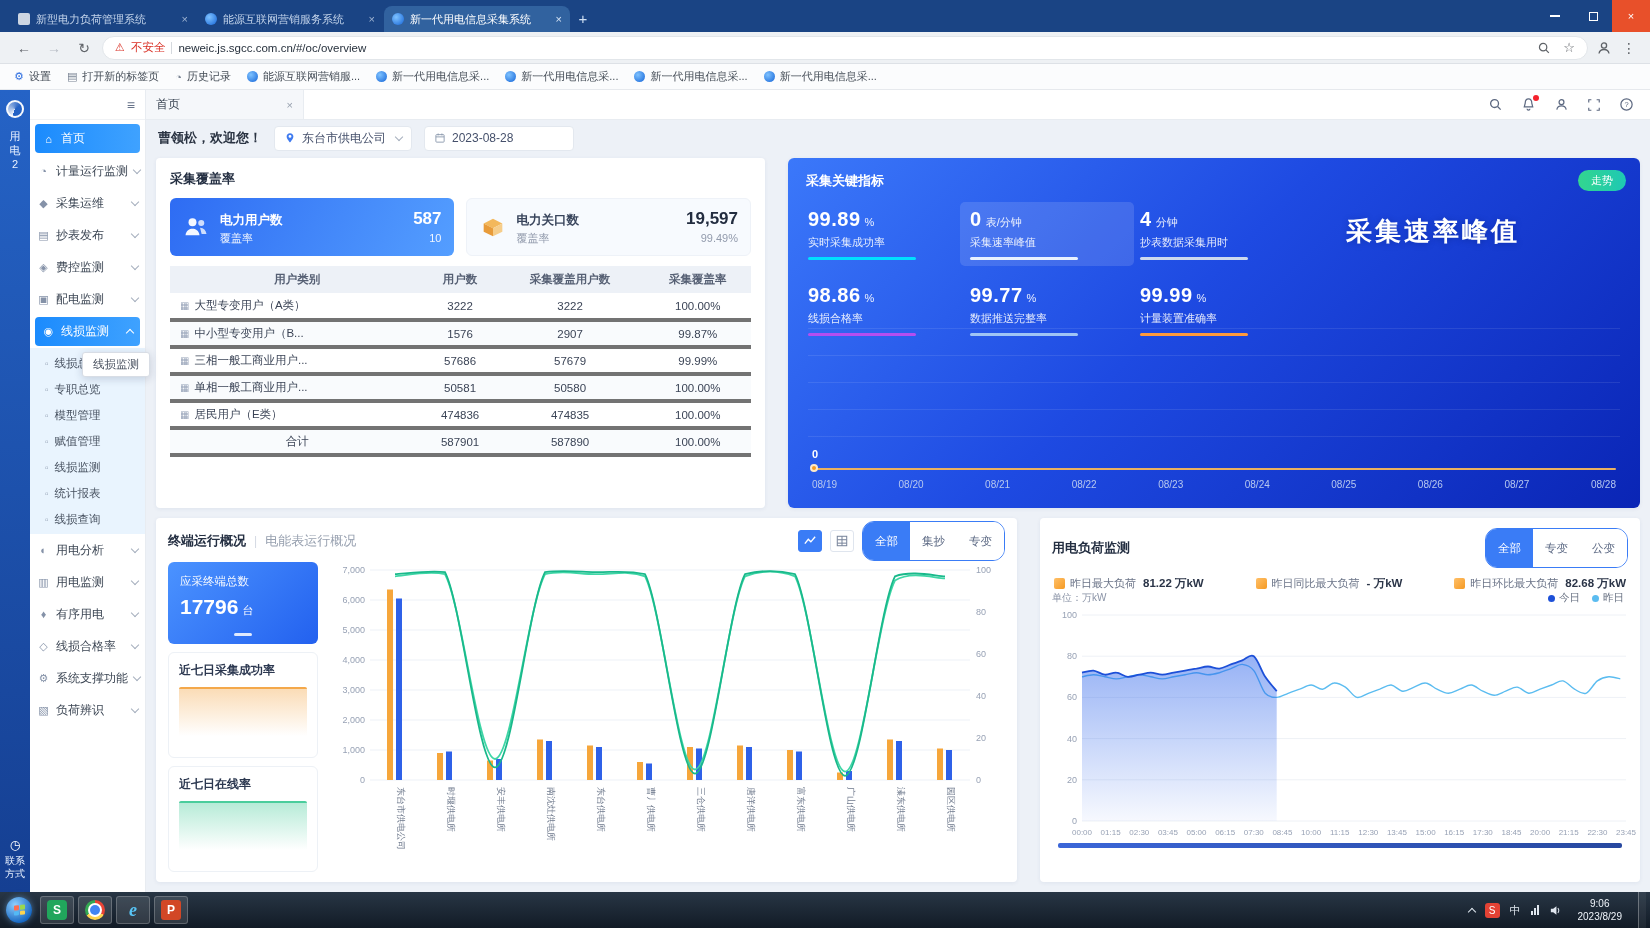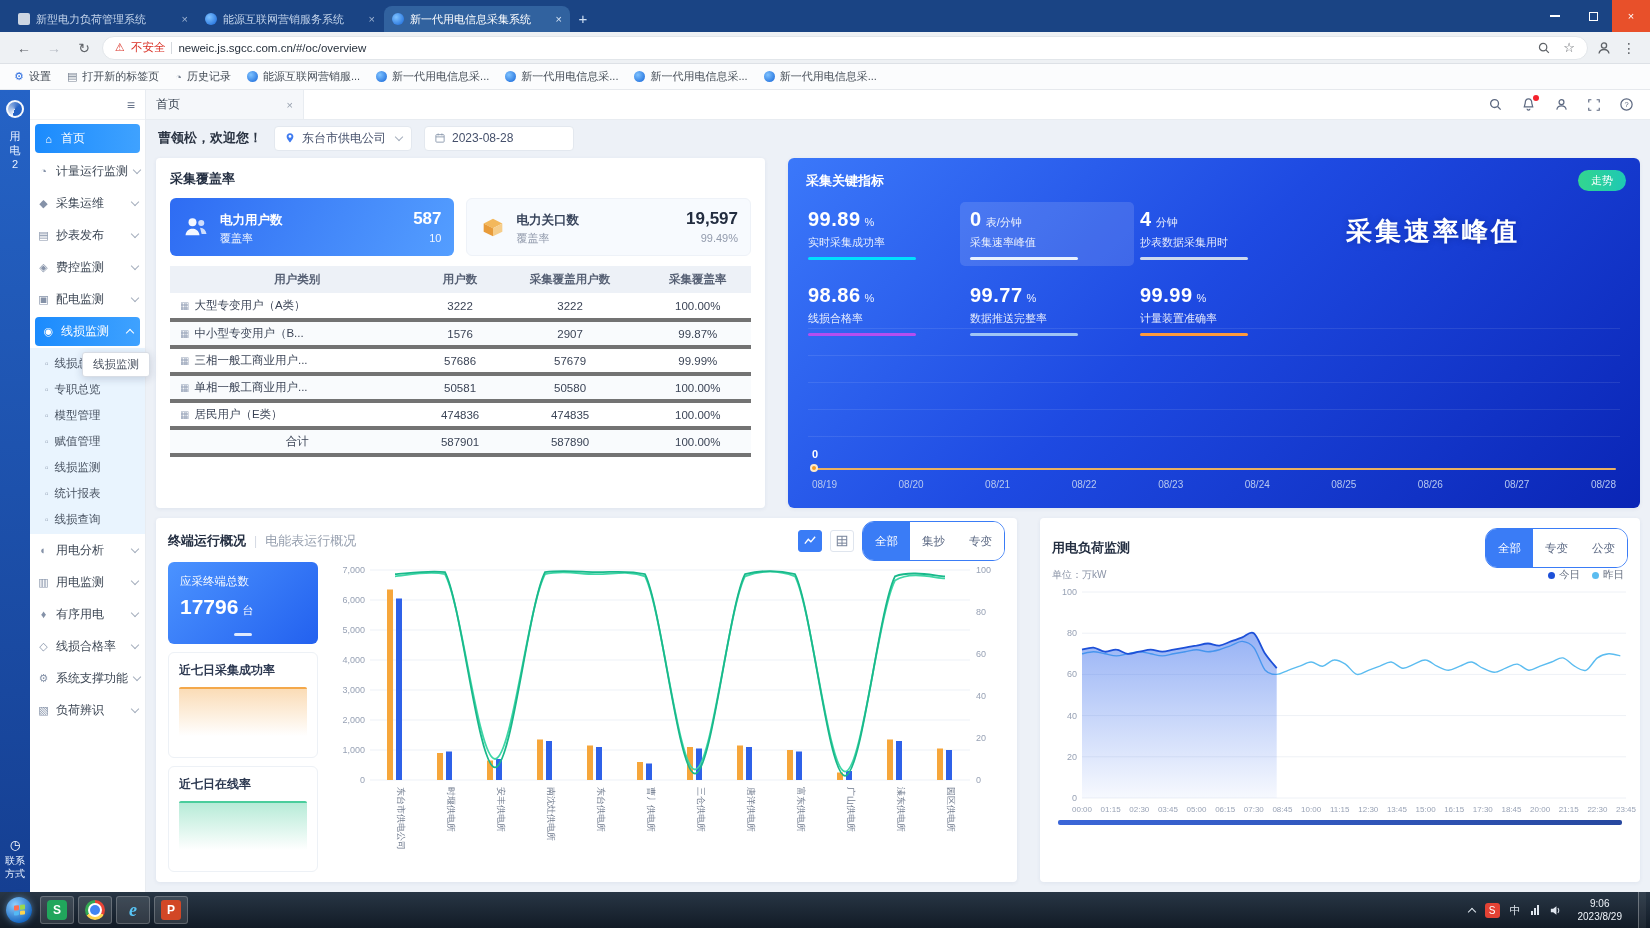--- a/index.html
+++ b/index.html
@@ -770,20 +770,37 @@
 
           <div class="panel loadp">
             <div class="load-head">
               <span class="p-title">用电负荷监测</span>
               <div class="pills">
                 <span class="pill on">全部</span>
                 <span class="pill">专变</span>
                 <span class="pill">公变</span>
               </div>
             </div>
+            <div class="lstats">
+              <span class="lstat">
+                <i class="sic"></i>
+                <span>昨日最大负荷</span>
+                <b class="sv">81.22 万kW</b>
+              </span>
+              <span class="lstat">
+                <i class="sic"></i>
+                <span>昨日同比最大负荷</span>
+                <b class="sv">- 万kW</b>
+              </span>
+              <span class="lstat">
+                <i class="sic"></i>
+                <span>昨日环比最大负荷</span>
+                <b class="sv">82.68 万kW</b>
+              </span>
+            </div>
             <div class="lsub">
               <span class="unitl">单位：万kW</span>
               <div class="lgroup">
                 <span class="li">
                     <i class="dot" style="background: rgb(29, 80, 216);"></i>
                     <em>今日</em>
                   </span>
                 <span class="li">
                     <i class="dot" style="background: rgb(91, 188, 240);"></i>
                     <em>昨日</em>

